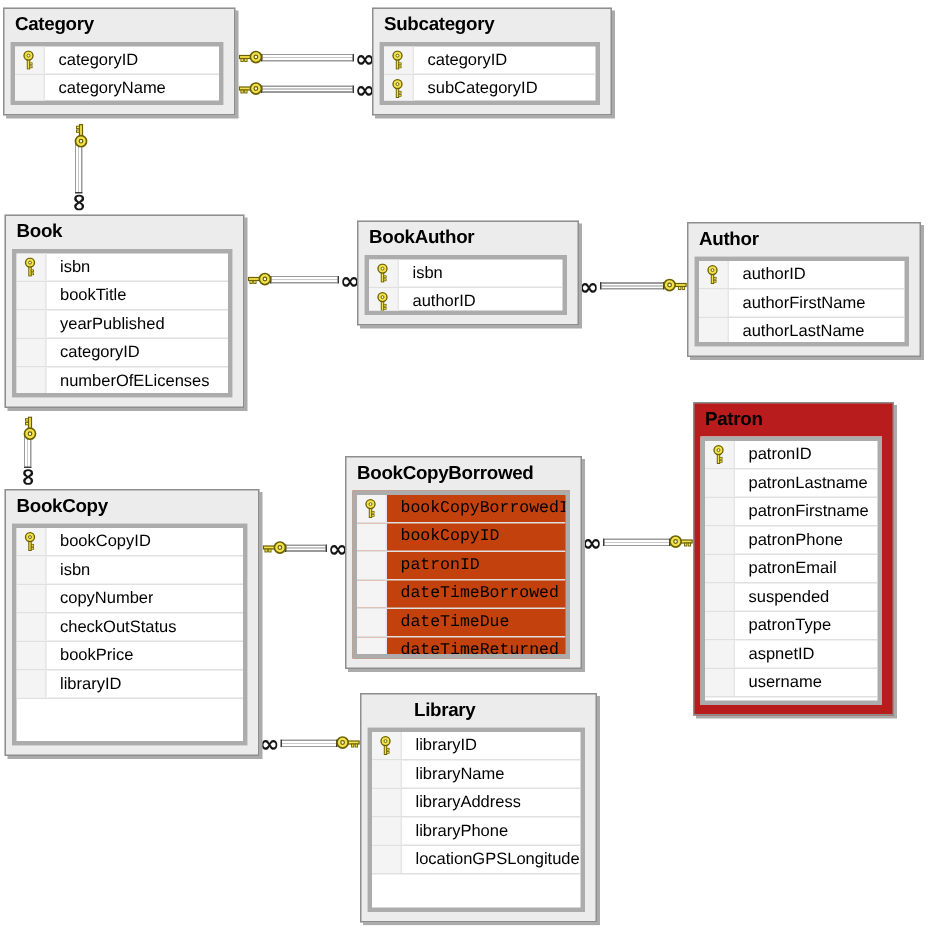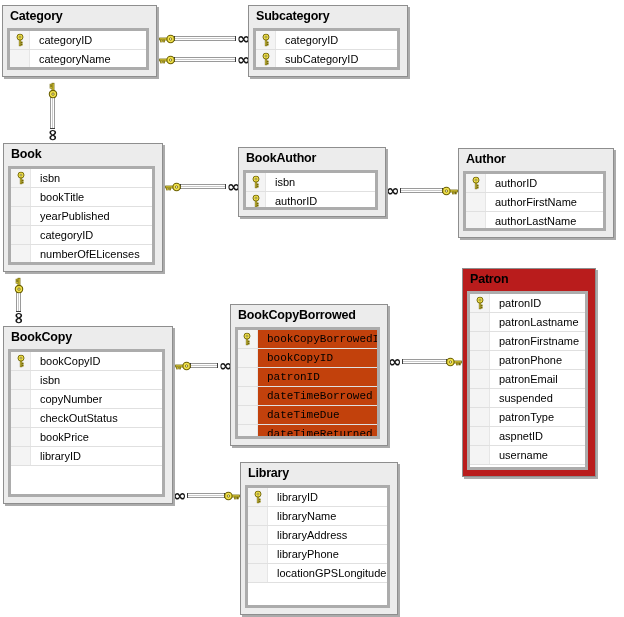--- a/index.html
+++ b/index.html
@@ -311,21 +311,21 @@
         <div class="col-row">
           <div class="gutter" style="background: rgb(244, 244, 244);"></div>
           <div class="colname">bookPrice</div>
         </div>
         <div class="col-row">
           <div class="gutter" style="background: rgb(244, 244, 244);"></div>
           <div class="colname">libraryID</div>
         </div>
       </div>
     </div>
-    <div class="entity" style="left: 240px; top: 462px; width: 158px; height: 153px; background: rgb(236, 236, 236); border-color: rgb(142, 142, 142);">
+    <div class="entity" style="left: 240px; top: 462px; width: 158px; height: 153px; background: rgb(236, 236, 236); border-color: rgb(142, 142, 142); padding-left: 28px;">
       <div class="entity-title">Library</div>
       <div class="entity-grid" style="background: rgb(255, 255, 255); border-color: rgb(172, 172, 172);">
         <div class="col-row">
           <div class="gutter" style="background: rgb(244, 244, 244);">
             <span class="pk-key"><svg width="13" height="9" viewBox="0 0 16 10">
                 <rect x="0.6" y="4" width="8.4" height="2" fill="#F2E24B" stroke="#6B6000" stroke-width="0.8"></rect>
                 <rect x="1.6" y="6" width="1.6" height="2" fill="#F2E24B" stroke="#6B6000" stroke-width="0.6"></rect>
                 <rect x="4.1" y="6" width="1.6" height="2" fill="#F2E24B" stroke="#6B6000" stroke-width="0.6"></rect>
                 <circle cx="11.6" cy="5" r="3.7" fill="#F2E24B" stroke="#6B6000" stroke-width="1.1"></circle>
                 <circle cx="11.6" cy="5" r="1.2" fill="#FFFDE8" stroke="#6B6000" stroke-width="0.8"></circle>

